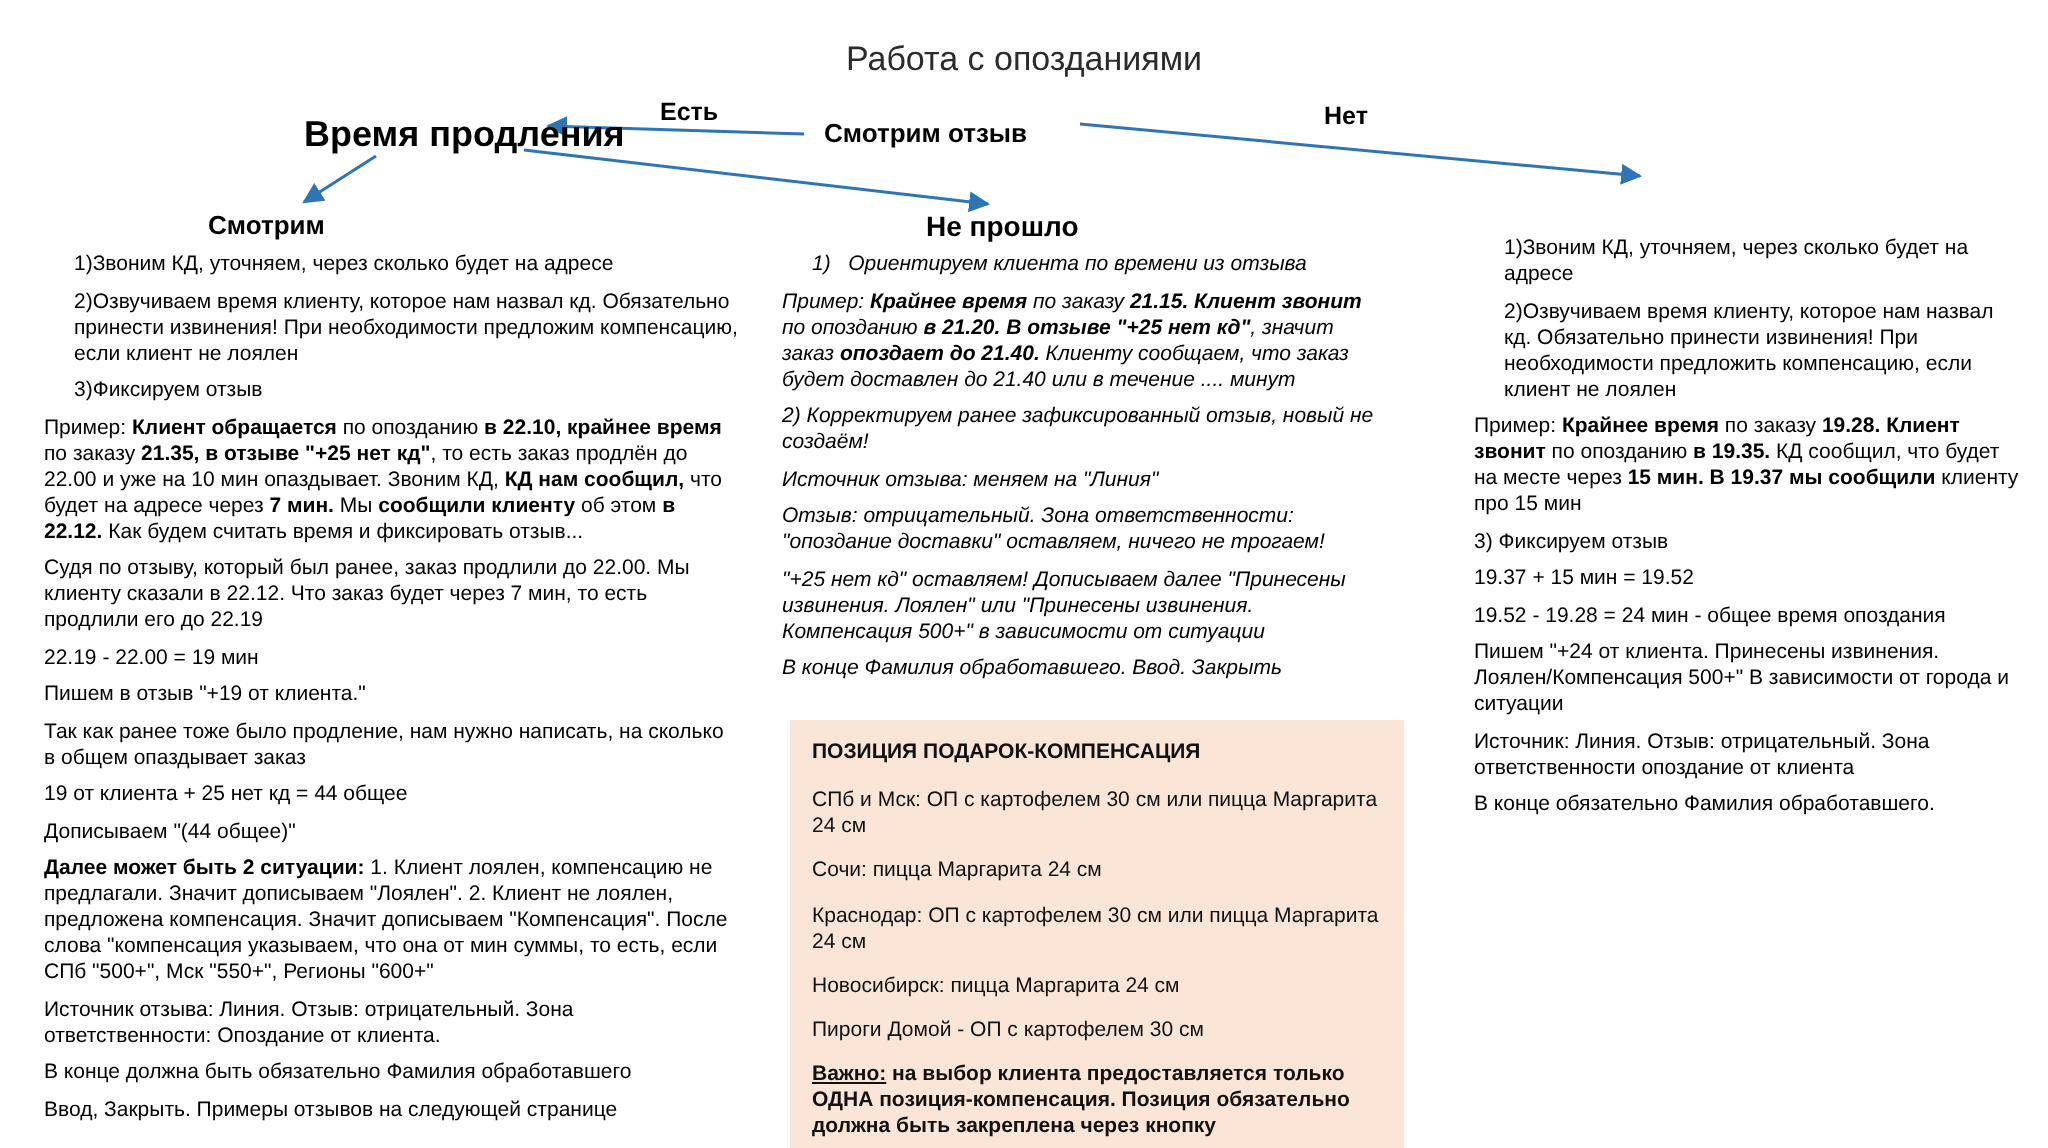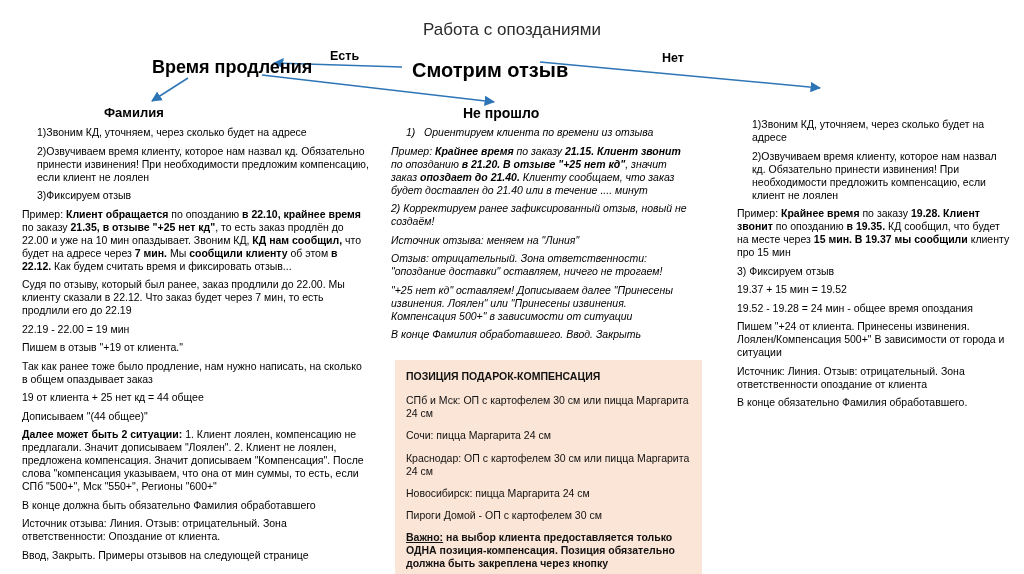--- a/index.html
+++ b/index.html
@@ -6,21 +6,21 @@
   html,body { background:#ffffff; }
   body { font-family:"Liberation Sans", sans-serif; color:#111; }
   .canvas { position:relative; width:1024px; height:574px; background:#fff; overflow:hidden; }
 
   .page-title { position:absolute; top:20px; left:0; width:100%; text-align:center;
                 font-size:17px; font-weight:normal; color:#2b2b2b; }
 
   .node { position:absolute; font-weight:bold; color:#000; white-space:nowrap; }
   .n-ext   { left:152px; top:57px;  font-size:18px; }
   .l-yes   { left:330px; top:49px;  font-size:12.5px; }
-  .n-root  { left:412px; top:59px;  font-size:20px; }
+  .n-root  { left:412px; top:59px;  font-size:13px; }
   .l-no    { left:662px; top:51px;  font-size:12.5px; }
   .h-pass  { left:104px; top:105px; font-size:13px; }
   .h-npass { left:463px; top:105px; font-size:14px; }
 
   .arrows { position:absolute; left:0; top:0; width:1024px; height:574px; pointer-events:none; }
 
   .col { position:absolute; font-size:10.5px; line-height:1.24; color:#000; }
   .col-left  { left:22px;  top:126px; width:347px; }
   .col-mid   { left:391px; top:126px; width:300px;font-style:italic; }
   .col-right { left:737px; top:118px; width:274px; }
@@ -51,37 +51,37 @@
     <line x1="402" y1="67" x2="274" y2="63" stroke="#2e75b6" stroke-width="1.5" marker-end="url(#arrow)"></line>
     <line x1="540" y1="62" x2="820" y2="88" stroke="#2e75b6" stroke-width="1.5" marker-end="url(#arrow)"></line>
     <line x1="188" y1="78" x2="152" y2="101" stroke="#2e75b6" stroke-width="1.5" marker-end="url(#arrow)"></line>
     <line x1="262" y1="75" x2="494" y2="102" stroke="#2e75b6" stroke-width="1.5" marker-end="url(#arrow)"></line>
   </svg>
 
   <div class="node n-ext">Время продления</div>
   <div class="node l-yes">Есть</div>
   <div class="node n-root">Смотрим отзыв</div>
   <div class="node l-no">Нет</div>
-  <div class="node h-pass">Фамилия</div>
+  <div class="node h-pass">Смотрим</div>
   <div class="node h-npass">Не прошло</div>
 
   <div class="col col-left">
       <p class="para num"><span>1)Звоним КД, уточняем, через сколько будет на адресе</span></p>
       <p class="para num"><span>2)Озвучиваем время клиенту, которое нам назвал кд. Обязательно принести извинения! При необходимости предложим компенсацию, если клиент не лоялен</span></p>
       <p class="para num"><span>3)Фиксируем отзыв</span></p>
       <p class="para"><span>Пример: </span><span class="b">Клиент обращается</span><span> по опозданию </span><span class="b">в 22.10, крайнее время</span><span> по заказу </span><span class="b">21.35, в отзыве "+25 нет кд"</span><span>, то есть заказ продлён до 22.00 и уже на 10 мин опаздывает. Звоним КД, </span><span class="b">КД нам сообщил,</span><span> что будет на адресе через </span><span class="b">7 мин.</span><span> Мы </span><span class="b">сообщили клиенту</span><span> об этом </span><span class="b">в 22.12.</span><span> Как будем считать время и фиксировать отзыв...</span></p>
       <p class="para"><span>Судя по отзыву, который был ранее, заказ продлили до 22.00. Мы клиенту сказали в 22.12. Что заказ будет через 7 мин, то есть продлили его до 22.19</span></p>
       <p class="para"><span>22.19 - 22.00 = 19 мин</span></p>
       <p class="para"><span>Пишем в отзыв "+19 от клиента."</span></p>
       <p class="para"><span>Так как ранее тоже было продление, нам нужно написать, на сколько в общем опаздывает заказ</span></p>
       <p class="para"><span>19 от клиента + 25 нет кд = 44 общее</span></p>
       <p class="para"><span>Дописываем "(44 общее)"</span></p>
       <p class="para"><span class="b">Далее может быть 2 ситуации:</span><span> 1. Клиент лоялен, компенсацию не предлагали. Значит дописываем "Лоялен". 2. Клиент не лоялен, предложена компенсация. Значит дописываем "Компенсация". После слова "компенсация указываем, что она от мин суммы, то есть, если СПб "500+", Мск "550+", Регионы "600+"</span></p>
+      <p class="para"><span>Источник отзыва: Линия. Отзыв: отрицательный. Зона ответственности: Опоздание от клиента.</span></p>
       <p class="para"><span>В конце должна быть обязательно Фамилия обработавшего</span></p>
-      <p class="para"><span>Источник отзыва: Линия. Отзыв: отрицательный. Зона ответственности: Опоздание от клиента.</span></p>
       <p class="para"><span>Ввод, Закрыть. Примеры отзывов на следующей странице</span></p>
     </div>
   <div class="col col-mid">
       <p class="para num"><span>1)&nbsp;&nbsp;&nbsp;Ориентируем клиента по времени из отзыва</span></p>
       <p class="para"><span>Пример: </span><span class="b">Крайнее время</span><span> по заказу </span><span class="b">21.15. Клиент звонит</span><span> по опозданию </span><span class="b">в 21.20. В отзыве "+25 нет кд"</span><span>, значит заказ </span><span class="b">опоздает до 21.40.</span><span> Клиенту сообщаем, что заказ будет доставлен до 21.40 или в течение .... минут</span></p>
       <p class="para"><span>2) Корректируем ранее зафиксированный отзыв, новый не создаём!</span></p>
       <p class="para"><span>Источник отзыва: меняем на "Линия"</span></p>
       <p class="para"><span>Отзыв: отрицательный. Зона ответственности: "опоздание доставки" оставляем, ничего не трогаем!</span></p>
       <p class="para"><span>"+25 нет кд" оставляем! Дописываем далее "Принесены извинения. Лоялен" или "Принесены извинения. Компенсация 500+" в зависимости от ситуации</span></p>
       <p class="para"><span>В конце Фамилия обработавшего. Ввод. Закрыть</span></p>

